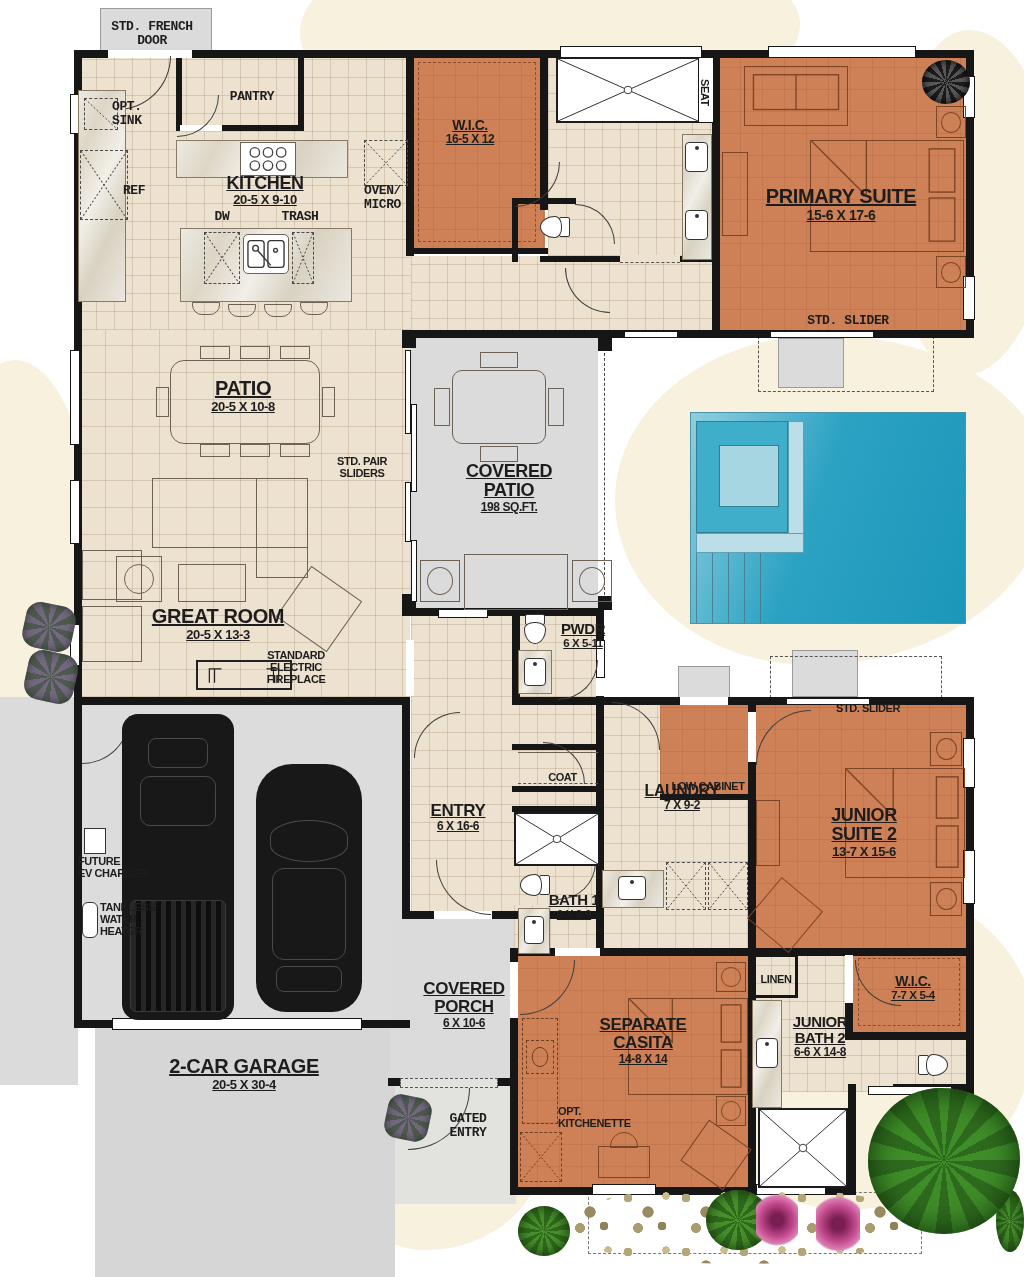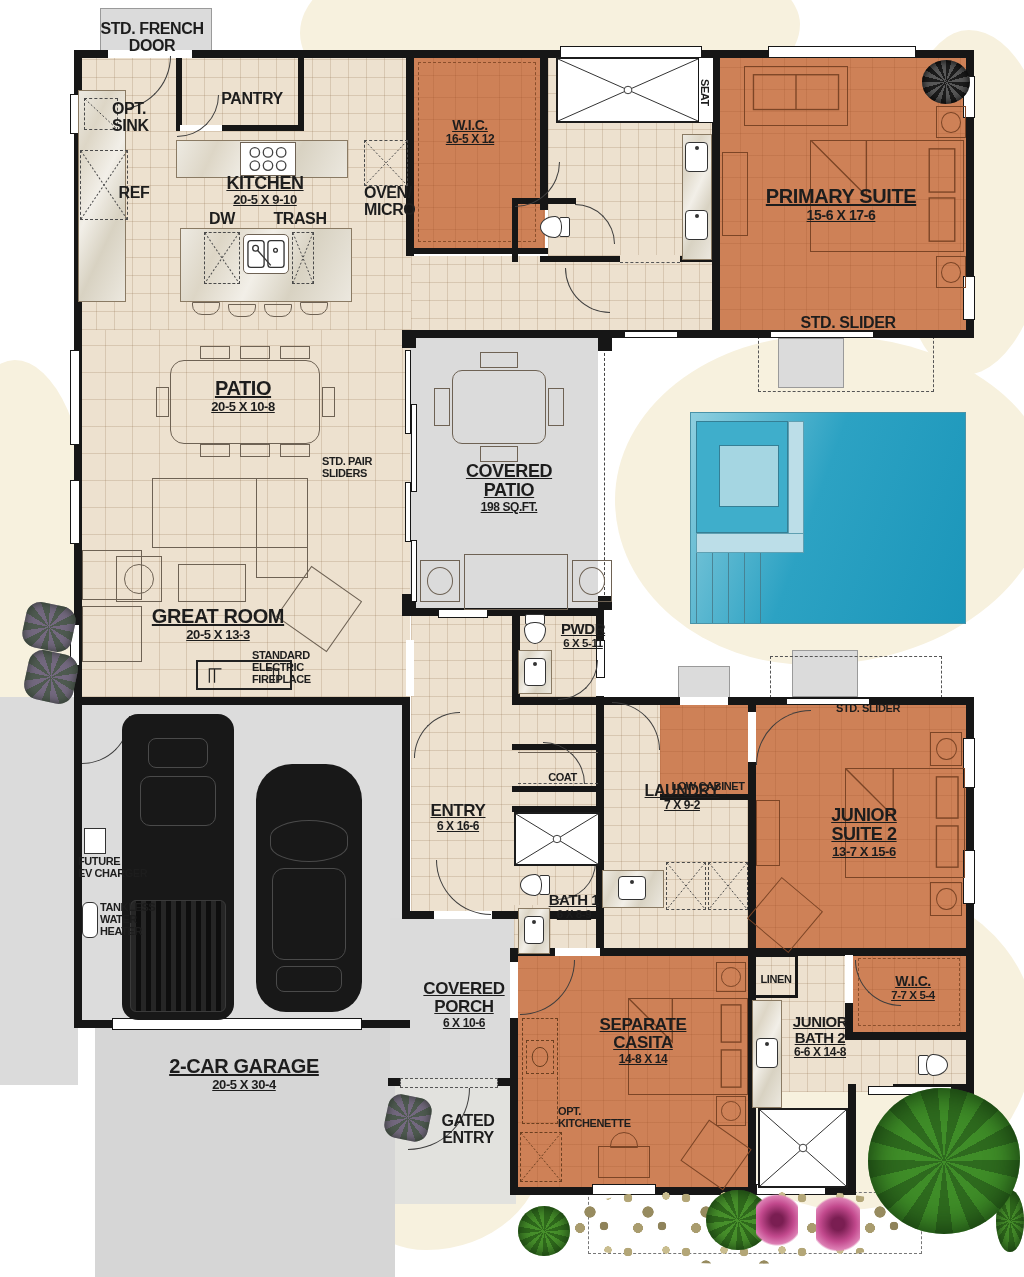--- a/index.html
+++ b/index.html
@@ -44,22 +44,22 @@
   .arc.tl{border-top:1.6px solid #3d3d3d;border-left:1.6px solid #3d3d3d;border-top-left-radius:100%;}
   .arc.tr{border-top:1.6px solid #3d3d3d;border-right:1.6px solid #3d3d3d;border-top-right-radius:100%;}
   .arc.bl{border-bottom:1.6px solid #3d3d3d;border-left:1.6px solid #3d3d3d;border-bottom-left-radius:100%;}
   .arc.br{border-bottom:1.6px solid #3d3d3d;border-right:1.6px solid #3d3d3d;border-bottom-right-radius:100%;}
   .lb{position:absolute;font-weight:700;color:#1d1d1d;white-space:pre-line;text-align:center;
     line-height:1.08;letter-spacing:-0.4px;}
   .lb .nm,.lb .dm{display:block;text-decoration:underline;}
   .t20 .nm{font-size:20px;} .t18 .nm{font-size:18px;} .t17 .nm{font-size:17px;}
   .t16 .nm{font-size:16px;} .t15 .nm{font-size:15px;} .t14 .nm{font-size:14px;}
   .d14 .dm{font-size:14px;} .d13 .dm{font-size:13px;} .d12 .dm{font-size:12px;} .d11 .dm{font-size:11.5px;}
-  .s12{font-size:16px;} .s11{font-size:11px;}
-  .left{text-align:left;} .right{text-align:left;}
+  .s12{font-size:13px;font-family:Liberation Mono, monospace;} .s11{font-size:11px;}
+  .left{text-align:left;} .right{text-align:center;}
   .bushp{position:absolute;background:repeating-conic-gradient(from 10deg,#4E5A50 0 20deg,#73687F 20deg 40deg);
     border-radius:30%;box-shadow:inset 0 0 10px #2e362e;transform:rotate(12deg);}
   .bushg{position:absolute;background:repeating-conic-gradient(from 8deg,#2F691C 0 16deg,#47902B 16deg 32deg);
     border-radius:50%;box-shadow:inset 0 0 14px #14330e;}
   .bushd{position:absolute;background:repeating-conic-gradient(#1c1c1c 0 15deg,#575757 15deg 30deg);
     border-radius:50%;box-shadow:inset 0 0 8px #000;}
   .plantbig{position:absolute;background:repeating-conic-gradient(from 5deg,#2E6A1E 0 14deg,#3F8D28 14deg 28deg);
     border-radius:48% 52% 50% 50%/50% 48% 52% 50%;box-shadow:inset 0 0 30px #10300b;}
   .flpink{position:absolute;background:radial-gradient(circle,#7A1E52 18%,#C2498D 50%,#DD7FB4 72%,transparent 78%);}
   .pebbles{position:absolute;border-radius:45% 55% 50% 50%/55% 45% 55% 45%;

